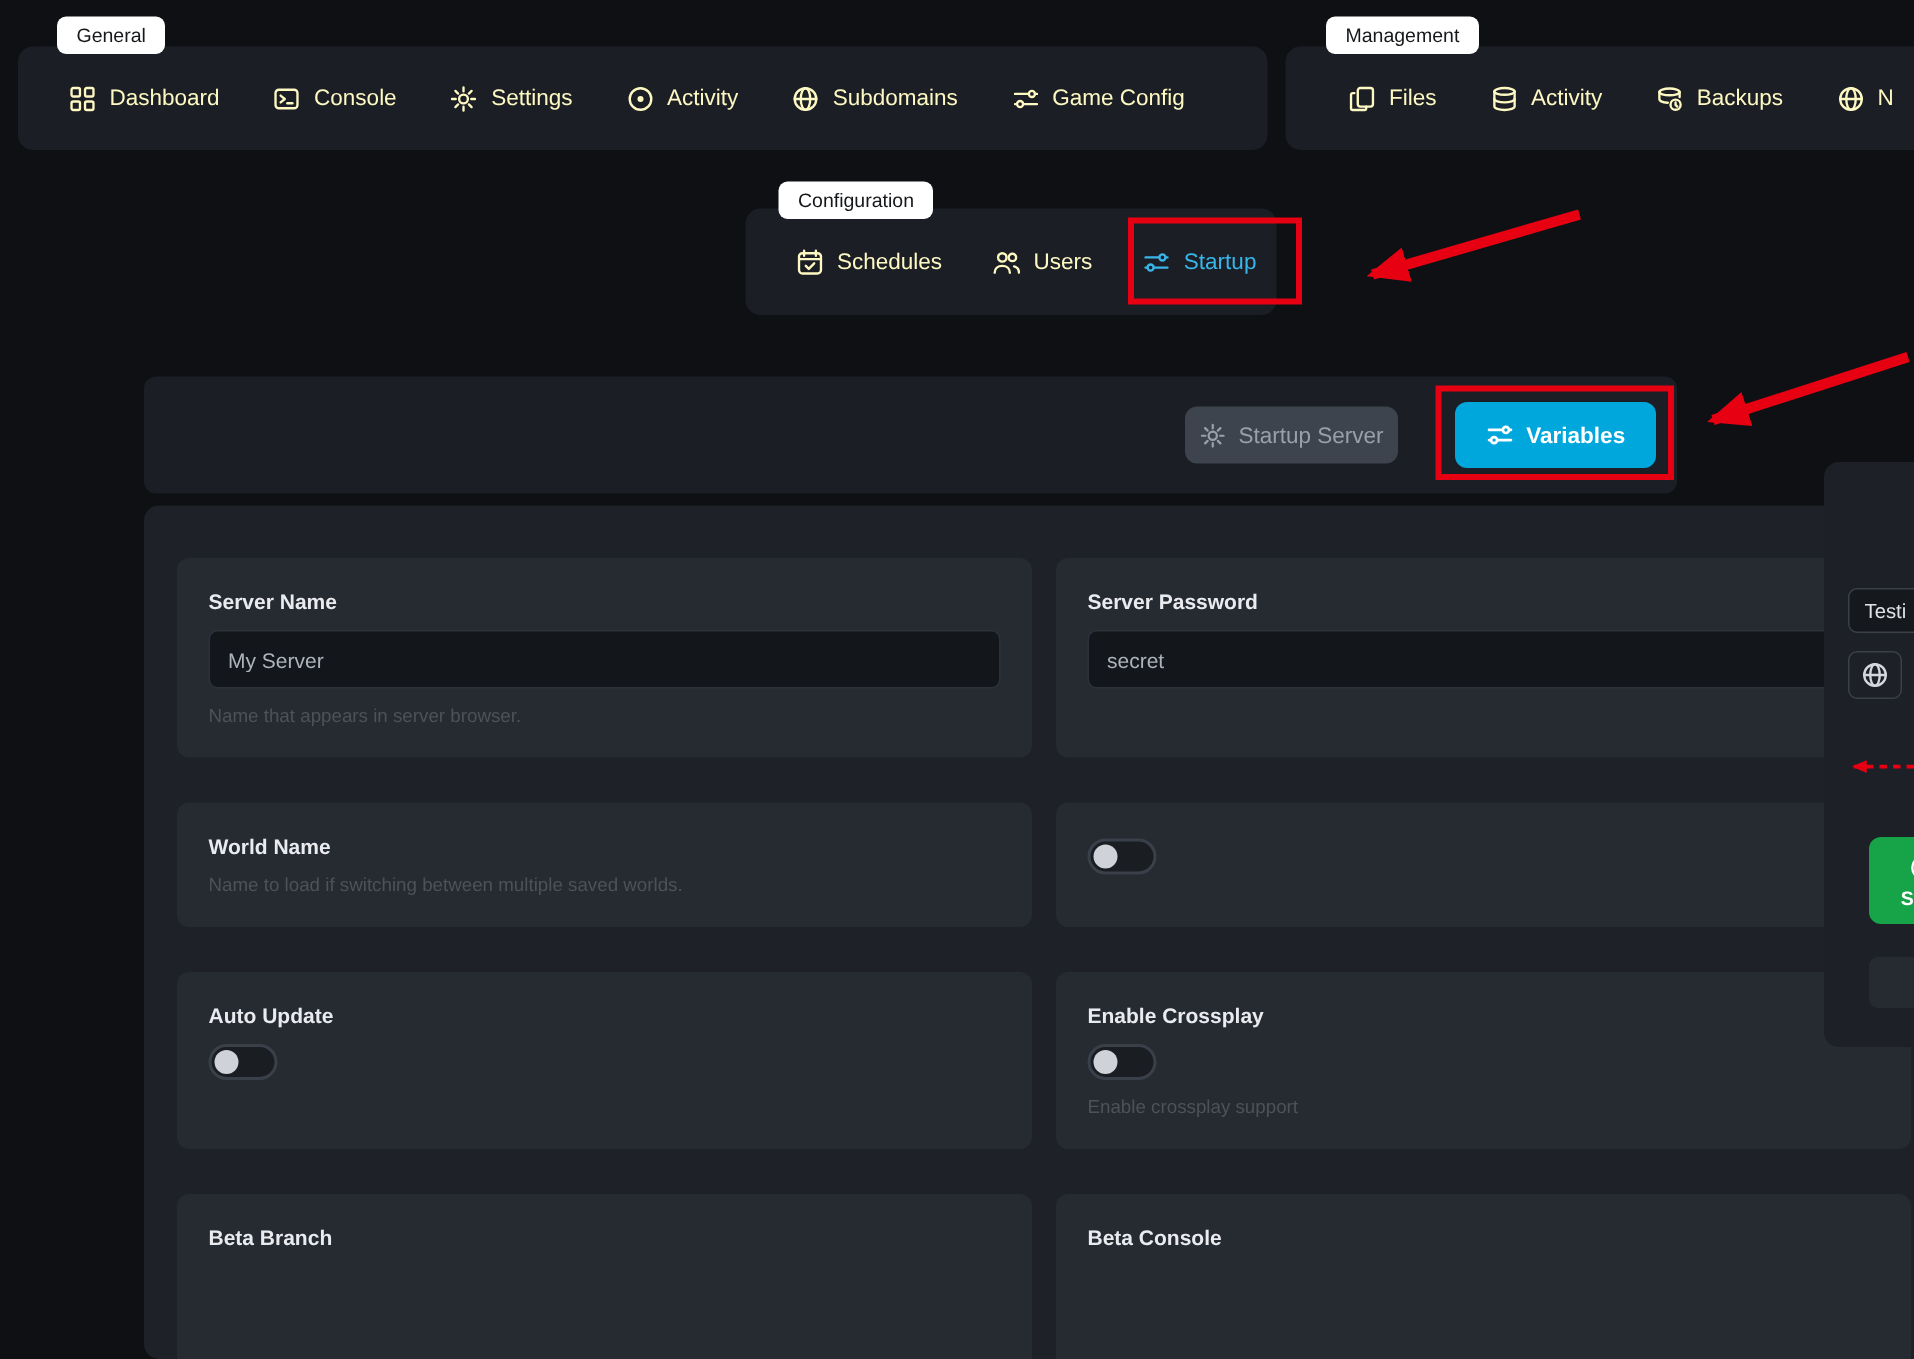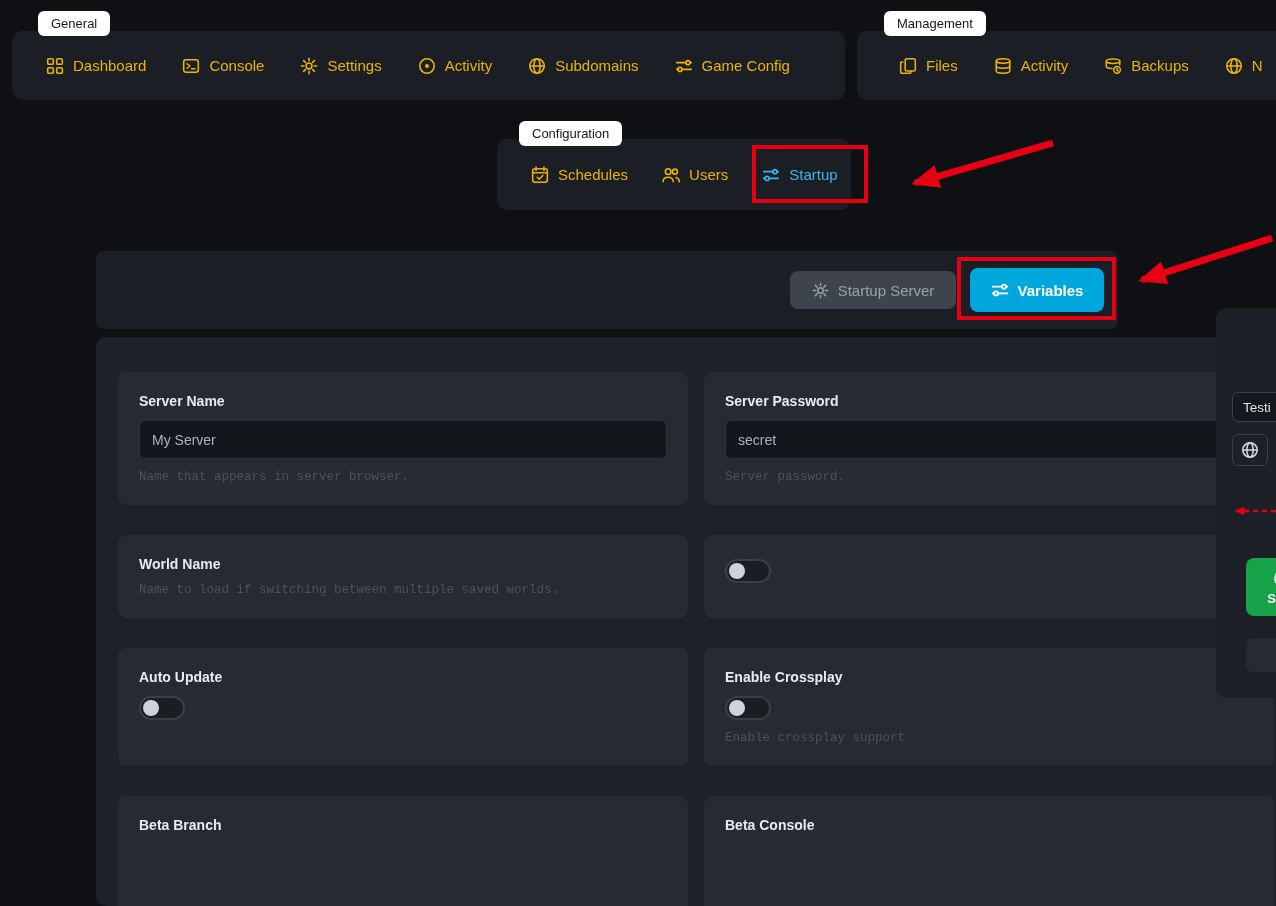--- a/index.html
+++ b/index.html
@@ -6,44 +6,44 @@
   body { background:#0c0e11; font-family:"Liberation Sans","DejaVu Sans",sans-serif; }
   .stage { position:relative; width:1276px; height:906px; overflow:hidden; background:#0e1014; }
 
   
   .tab-label { position:absolute; z-index:6; background:#ffffff; color:#15171a;
     font-size:13px; padding:5px 13px; border-radius:6px; font-weight:500; }
 
   
   .navbar { position:absolute; background:#1b1e24; border-radius:10px; height:69px;
     display:flex; align-items:center; gap:36px; padding-left:34px; z-index:2; }
-  .nav-item { display:flex; align-items:center; gap:9px; color:#eab308; font-size:15px;
+  .nav-item { display:flex; align-items:center; gap:9px; color:#fef9c3; font-size:15px;
     cursor:pointer; white-space:nowrap; text-decoration:none; }
   .nav-item.active { color:#38b6ea; }
   .svg-icon { display:block; }
 
   
   .toolbar { position:absolute; left:96px; top:251px; width:1022px; height:78px;
     background:#1b1e24; border-radius:8px; z-index:2; }
   .btn { display:flex; align-items:center; justify-content:center; gap:9px;
     border:none; border-radius:8px; cursor:pointer; font-family:inherit; }
-  .btn-gray { position:absolute; left:694px; top:20px; width:166px; height:38px;
+  .btn-gray { position:absolute; left:694px; top:20px; width:142px; height:38px;
     background:#3e444d; color:#99a0aa; font-size:15px;align-items:center; }
   .btn-blue { position:absolute; left:874px; top:17px; width:134px; height:44px;
     background:#00a7dc; color:#ffffff; font-size:15px; font-weight:700; }
 
   
   .panel { position:absolute; left:96px; top:337px; width:1200px; height:569px;
     background:#1e2127; border-radius:10px; padding:35px 22px; z-index:1;
     display:grid; grid-template-columns:1fr 1fr; column-gap:16px; row-gap:30px; }
   .card { background:#262a31; border-radius:8px; padding:21px; }
   .card-title { font-size:14px; font-weight:700; color:#e9ebee; margin-bottom:11px; }
   .text-input { width:100%; height:39px; background:#13161a; border:1px solid #2c313a;
     border-radius:6px; color:#aeb3bb; font-size:14px; padding:0 12px; font-family:inherit; }
-  .helper { font-size:12.5px; color:#4d525a; margin-top:11px;font-family:Liberation Mono, monospace; }
+  .helper { font-size:12.5px; color:#4d525a; margin-top:11px; }
   .toggle { position:relative; width:46px; height:24px; border-radius:13px;
     background:#1a1d22; border:2px solid #3a404a; cursor:pointer; margin-top:3px; }
   .toggle .knob { position:absolute; left:2px; top:2px; width:16px; height:16px;
     border-radius:50%; background:#cfd3d9; }
 
   
   .side-panel { position:absolute; left:1216px; top:308px; width:90px; height:390px;
     background:#1d2026; border-radius:10px; z-index:1; }
   .side-input { position:absolute; left:16px; top:84px; width:78px; height:30px;
     background:#15181c; border:1px solid #3a4049; border-radius:6px; color:#dfe2e6;
@@ -236,21 +236,20 @@
 
   <div class="panel">
     <div class="card">
       <div class="card-title">Server Name</div>
       <input class="text-input" type="text" value="My Server" style="">
       <div class="helper">Name that appears in server browser.</div>
     </div>
     <div class="card">
       <div class="card-title">Server Password</div>
       <input class="text-input" type="text" value="secret" style="">
-      <div class="helper">Server password.</div>
     </div>
 
     <div class="card">
       <div class="card-title">World Name</div>
       <div class="helper">Name to load if switching between multiple saved worlds.</div>
     </div>
     <div class="card">
       <div class="toggle">
           <span class="knob"></span>
         </div>

